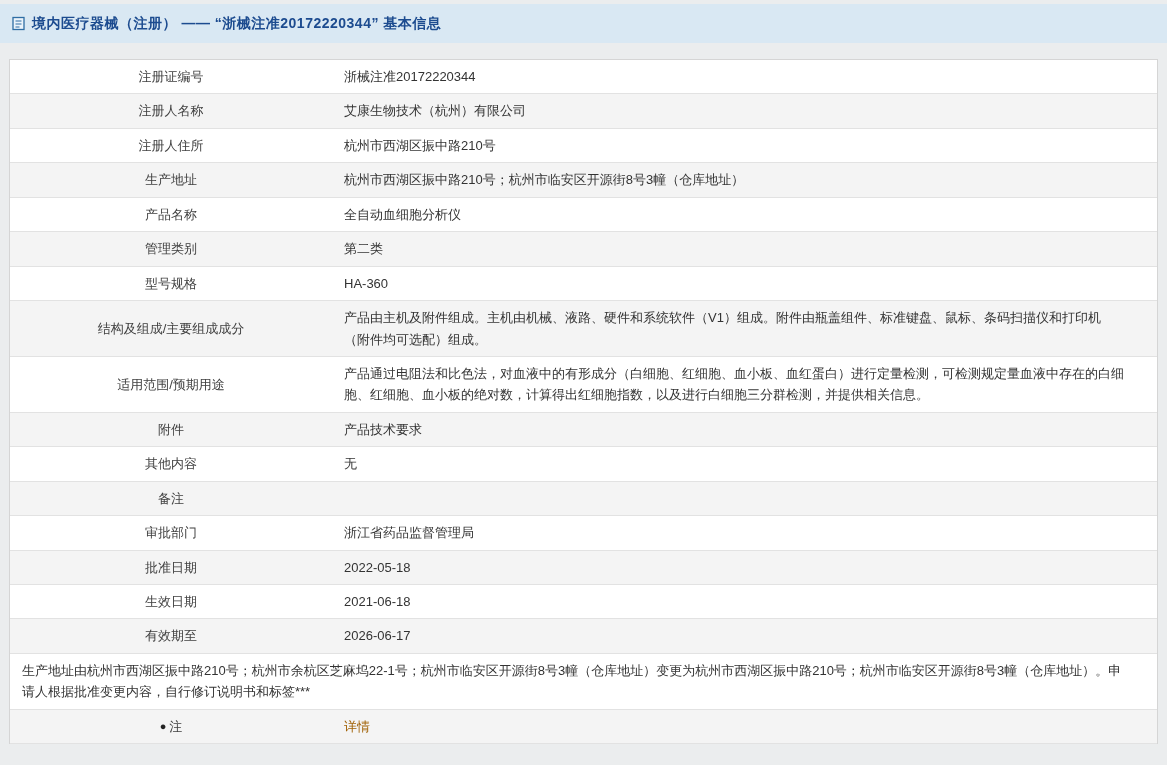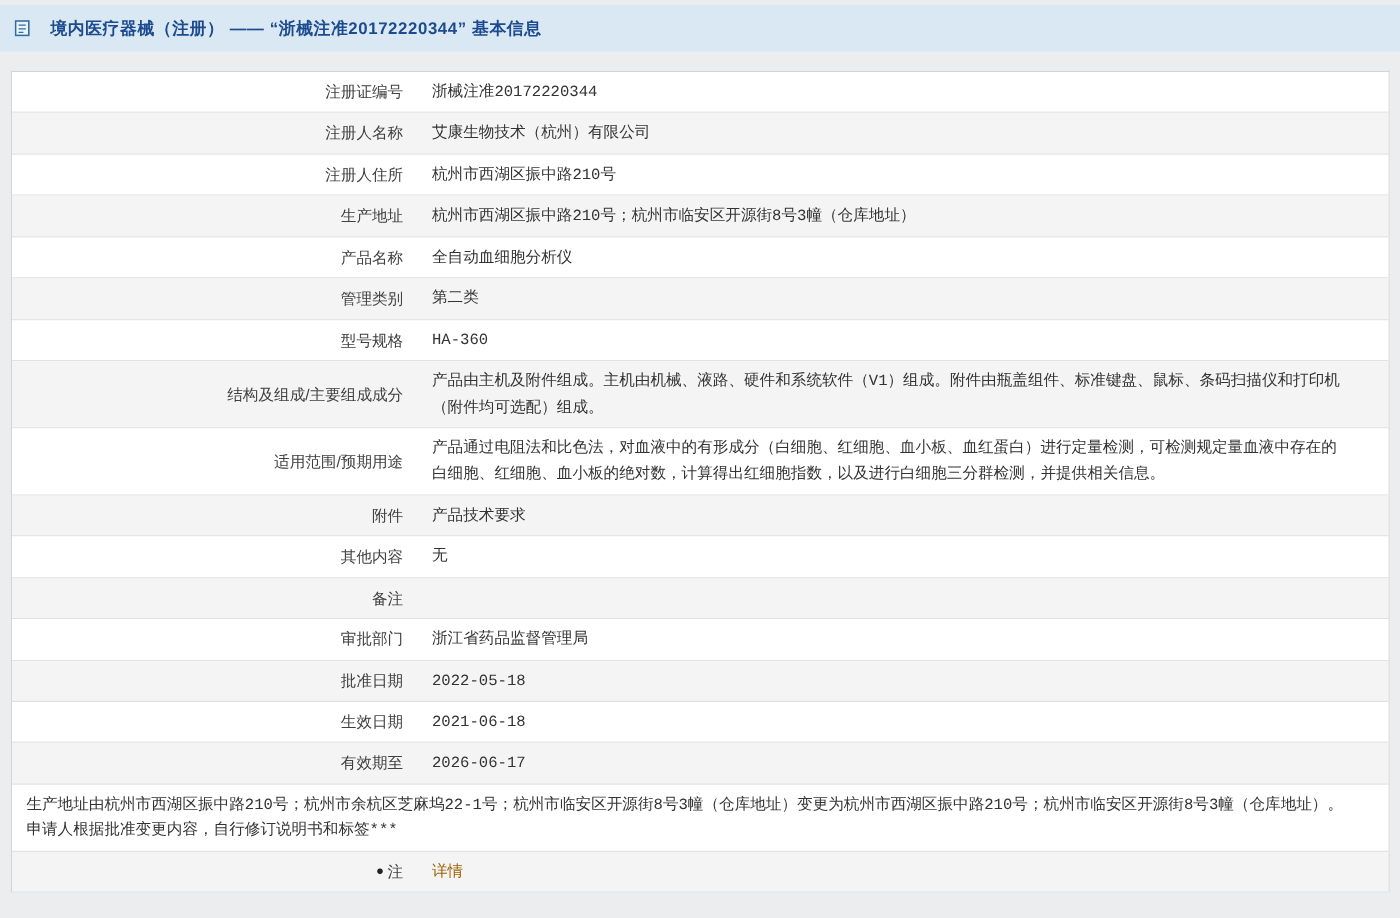--- a/index.html
+++ b/index.html
@@ -10,21 +10,21 @@
     font-family: "Liberation Sans", "DejaVu Sans", sans-serif;
     width: 1167px;
   }
   .header-bar {
     margin-top: 4px;
     background: #d9e8f3;
     height: 39px;
     display: flex;
     align-items: center;
     padding: 0 12px;
-    gap: 17px;
+    gap: 7px;
   }
   .doc-icon { display: inline-flex; align-items: center; }
   .header-title {
     color: #1c4b8f;
     font-weight: bold;
     font-size: 14px;
     letter-spacing: 0.5px;
   }
   .table {
     margin: 16px 9px 0 9px;
@@ -42,30 +42,28 @@
   .cell {
     padding: 6px 12px;
     font-size: 13px;
     display: flex;
     align-items: center;
     line-height: 1.65;
   }
   .label {
     width: 322px;
     flex-shrink: 0;
-    justify-content: flex-end;
+    justify-content: center;
     text-align: right;
     color: #404040;
-    margin-left: 16px;
   }
   .value {
     flex: 1;
     color: #333333;
     padding-right: 32px;
-    font-family: Liberation Mono, monospace;
   }
   .bullet {
     font-size: 11px;
     color: #222222;
     margin-right: 3px;
     line-height: 1;
   }
   a {
     color: #a16207;
     text-decoration: none;

